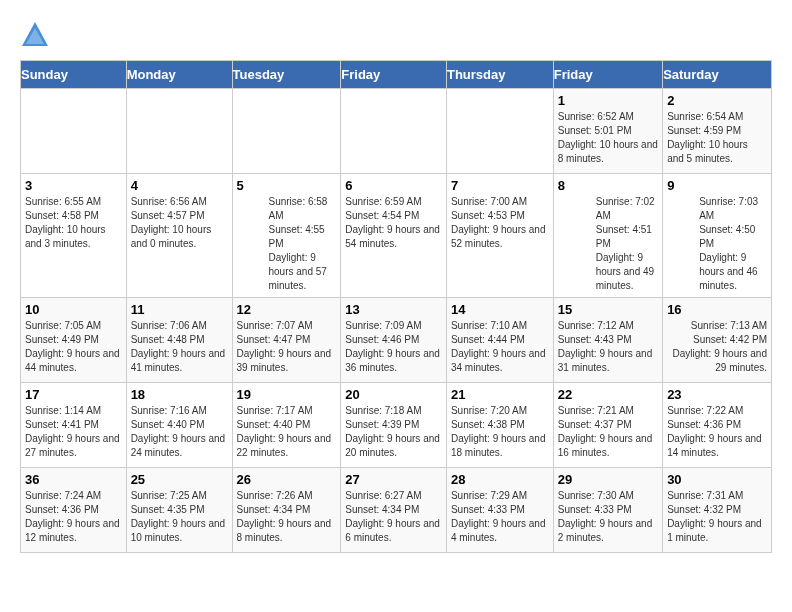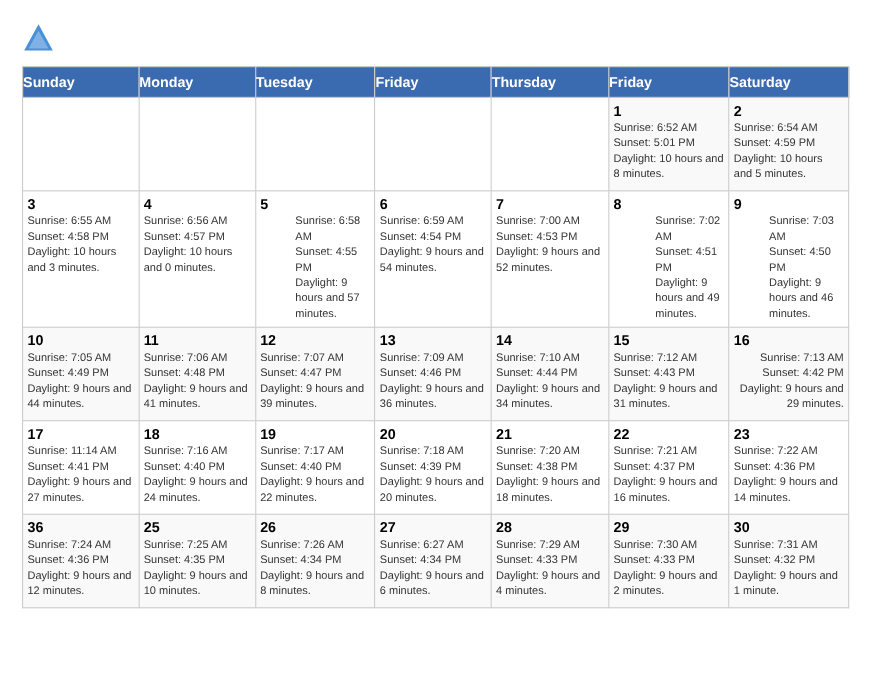--- a/index.html
+++ b/index.html
@@ -223,21 +223,21 @@
         <td>
           <span class="day-num">16</span>
           <div class="day-info" style="white-space: pre-line; text-align: right;">Sunrise: 7:13 AM
 Sunset: 4:42 PM
 Daylight: 9 hours and 29 minutes.</div>
         </td>
       </tr>
       <tr>
         <td>
           <span class="day-num">17</span>
-          <div class="day-info" style="white-space: pre-line;">Sunrise: 11:14 AM
+          <div class="day-info" style="white-space: pre-line;">Sunrise: 1:14 AM
 Sunset: 4:41 PM
 Daylight: 9 hours and 27 minutes.</div>
         </td>
         <td>
           <span class="day-num">18</span>
           <div class="day-info" style="white-space: pre-line;">Sunrise: 7:16 AM
 Sunset: 4:40 PM
 Daylight: 9 hours and 24 minutes.</div>
         </td>
         <td>

